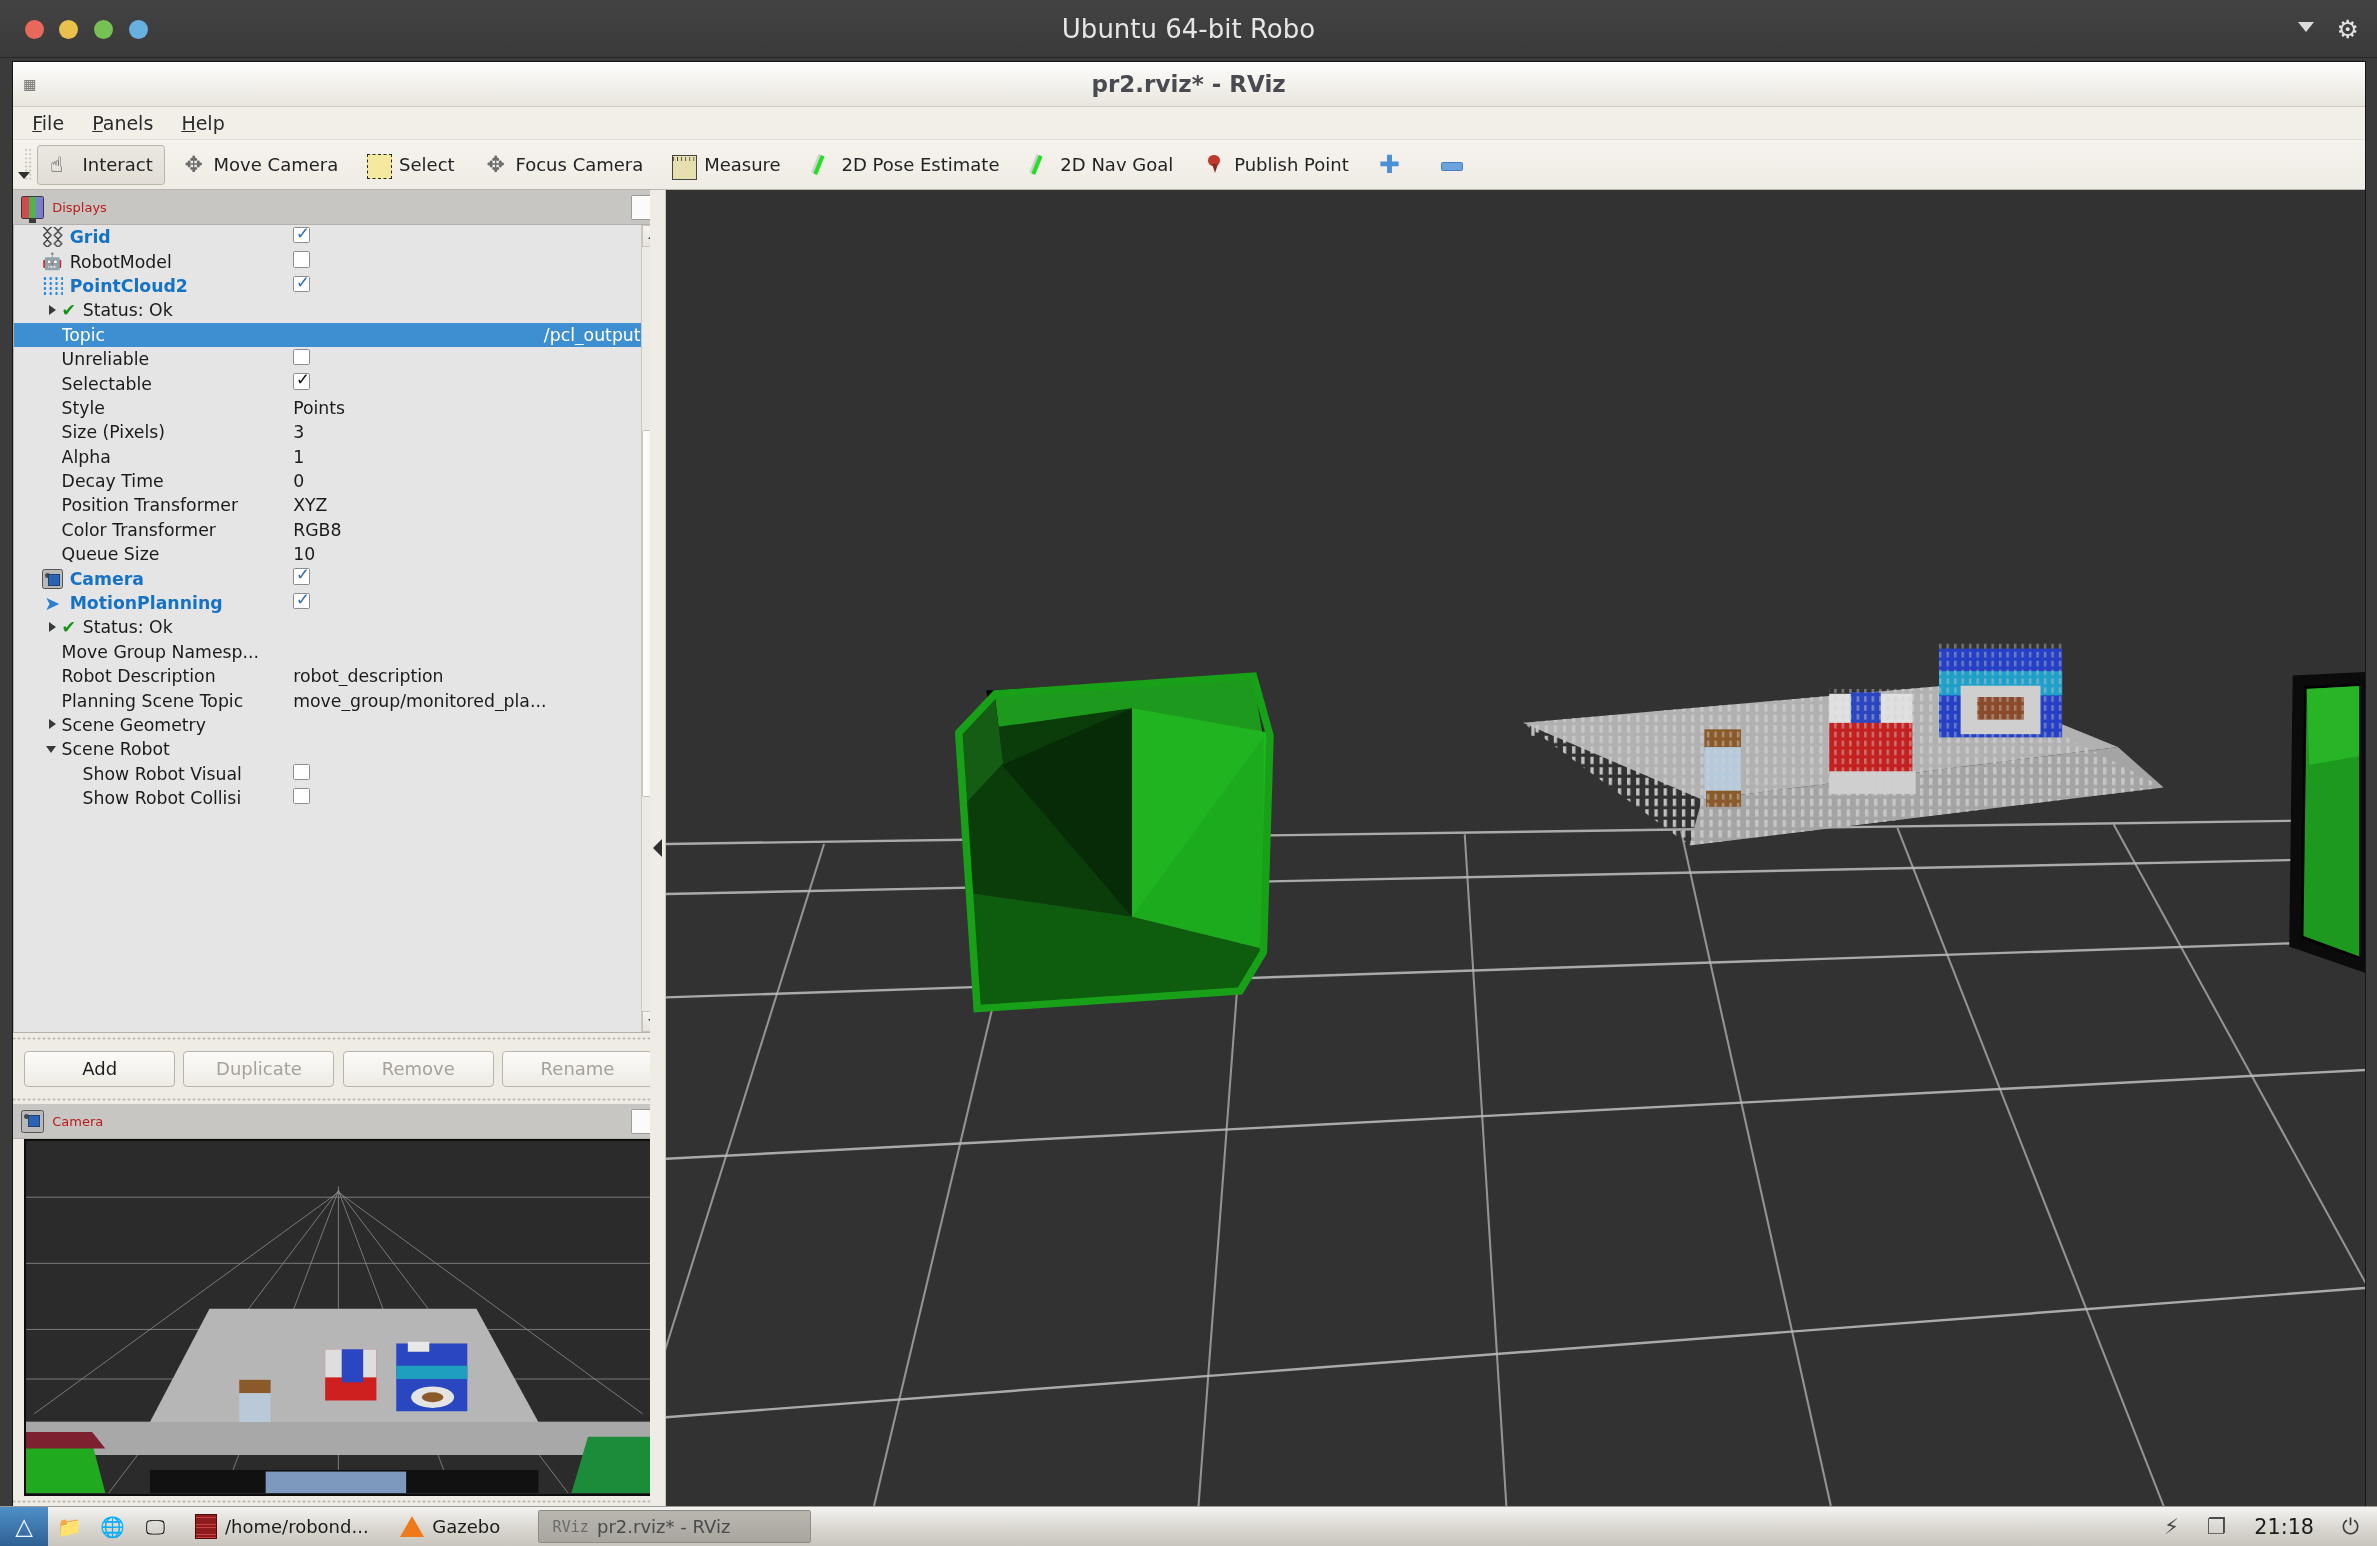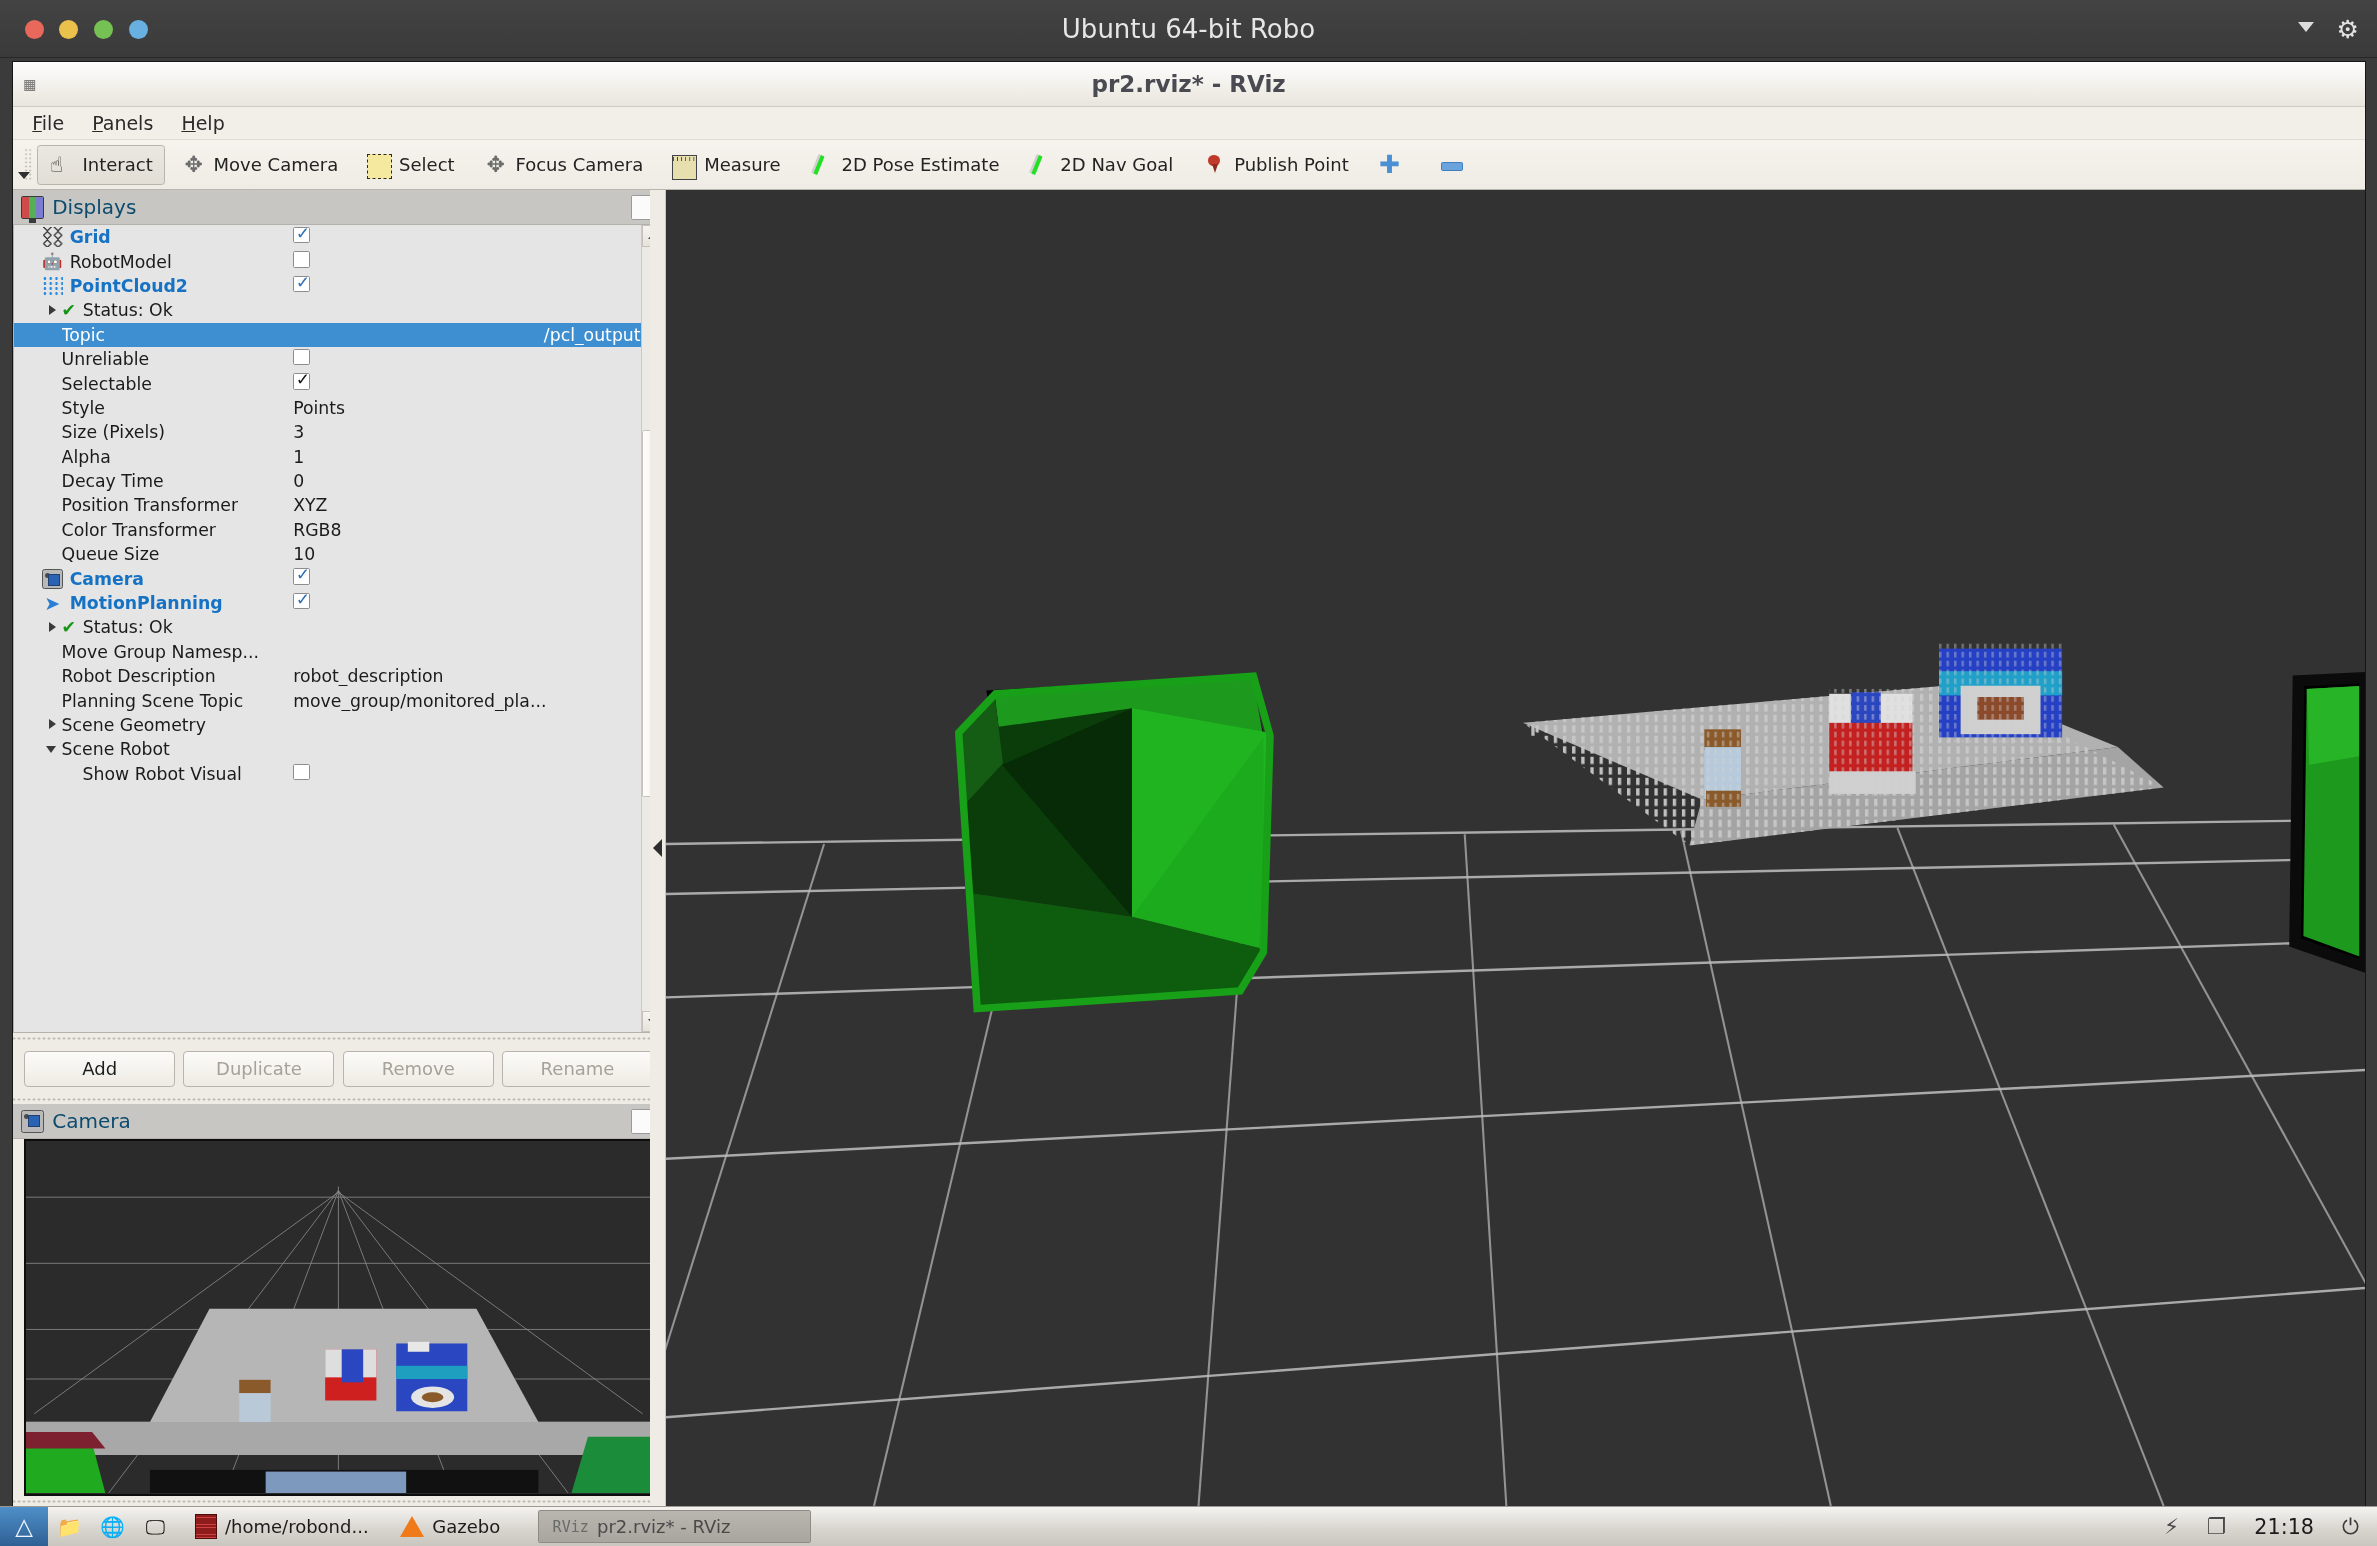--- a/index.html
+++ b/index.html
@@ -155,21 +155,21 @@
     background: #efece6; border-right: 0.8px solid #cac6be;
     position: relative;
   }
 
   .panel-titlebar {
     height: 35px; flex: 0 0 35px; display: flex; align-items: center;
     background: #c8c6c2; padding-left: 8.3px; position: relative;
     border-bottom: 0.8px solid #b4b1ac;
   }
   .panel-titlebar .picon { width: 23px; height: 23px; margin-right: 8.3px; flex: 0 0 23px; }
-  .panel-titlebar .ptitle { font-size: 20px; color: #0c4a6e; }
+  .panel-titlebar .ptitle { font-size: 13px; color: #b91c1c; }
   .panel-titlebar .pclose {
     position: absolute; right: 8.3px; top: 5px; width: 25px; height: 25px;
     background: #fbfbfb; border: 0.8px solid #9a9a9a; border-radius: 1.7px;
   }
   .ic-displays {
     background: linear-gradient(90deg,#cf4a4a 0 33%, #55b055 33% 66%, #7b7bd0 66% 100%);
     border: 1.7px solid #3a3a3a; border-radius: 1.7px; position: relative;
   }
   .ic-displays::after{
     content:""; position:absolute; left:7.4px; bottom:-5.8px; width:6.6px; height:5px; background:#3a3a3a;
@@ -616,20 +616,28 @@
                   <span class="tri open"></span>
                   <span class="label">Scene Robot</span>
                 </div>
                 <div class="tval"></div>
               </div>
               <div class="trow">
                 <div class="tname">
                   <span class="indent" style="width: 51px;"></span>
                   <span class="tri "></span>
                   <span class="label">Show Robot Visual</span>
+                </div>
+                <div class="tval"><span class="ck"></span></div>
+              </div>
+              <div class="trow">
+                <div class="tname">
+                  <span class="indent" style="width: 51px;"></span>
+                  <span class="tri "></span>
+                  <span class="label">Show Robot Collisi</span>
                 </div>
                 <div class="tval"><span class="ck"></span></div>
               </div>
             </div>
           <div id="tree-scroll">
             <div class="sb-btn up"></div>
             <div class="sb-track">
               <div class="sb-thumb"></div>
             </div>
             <div class="sb-btn down"></div>

